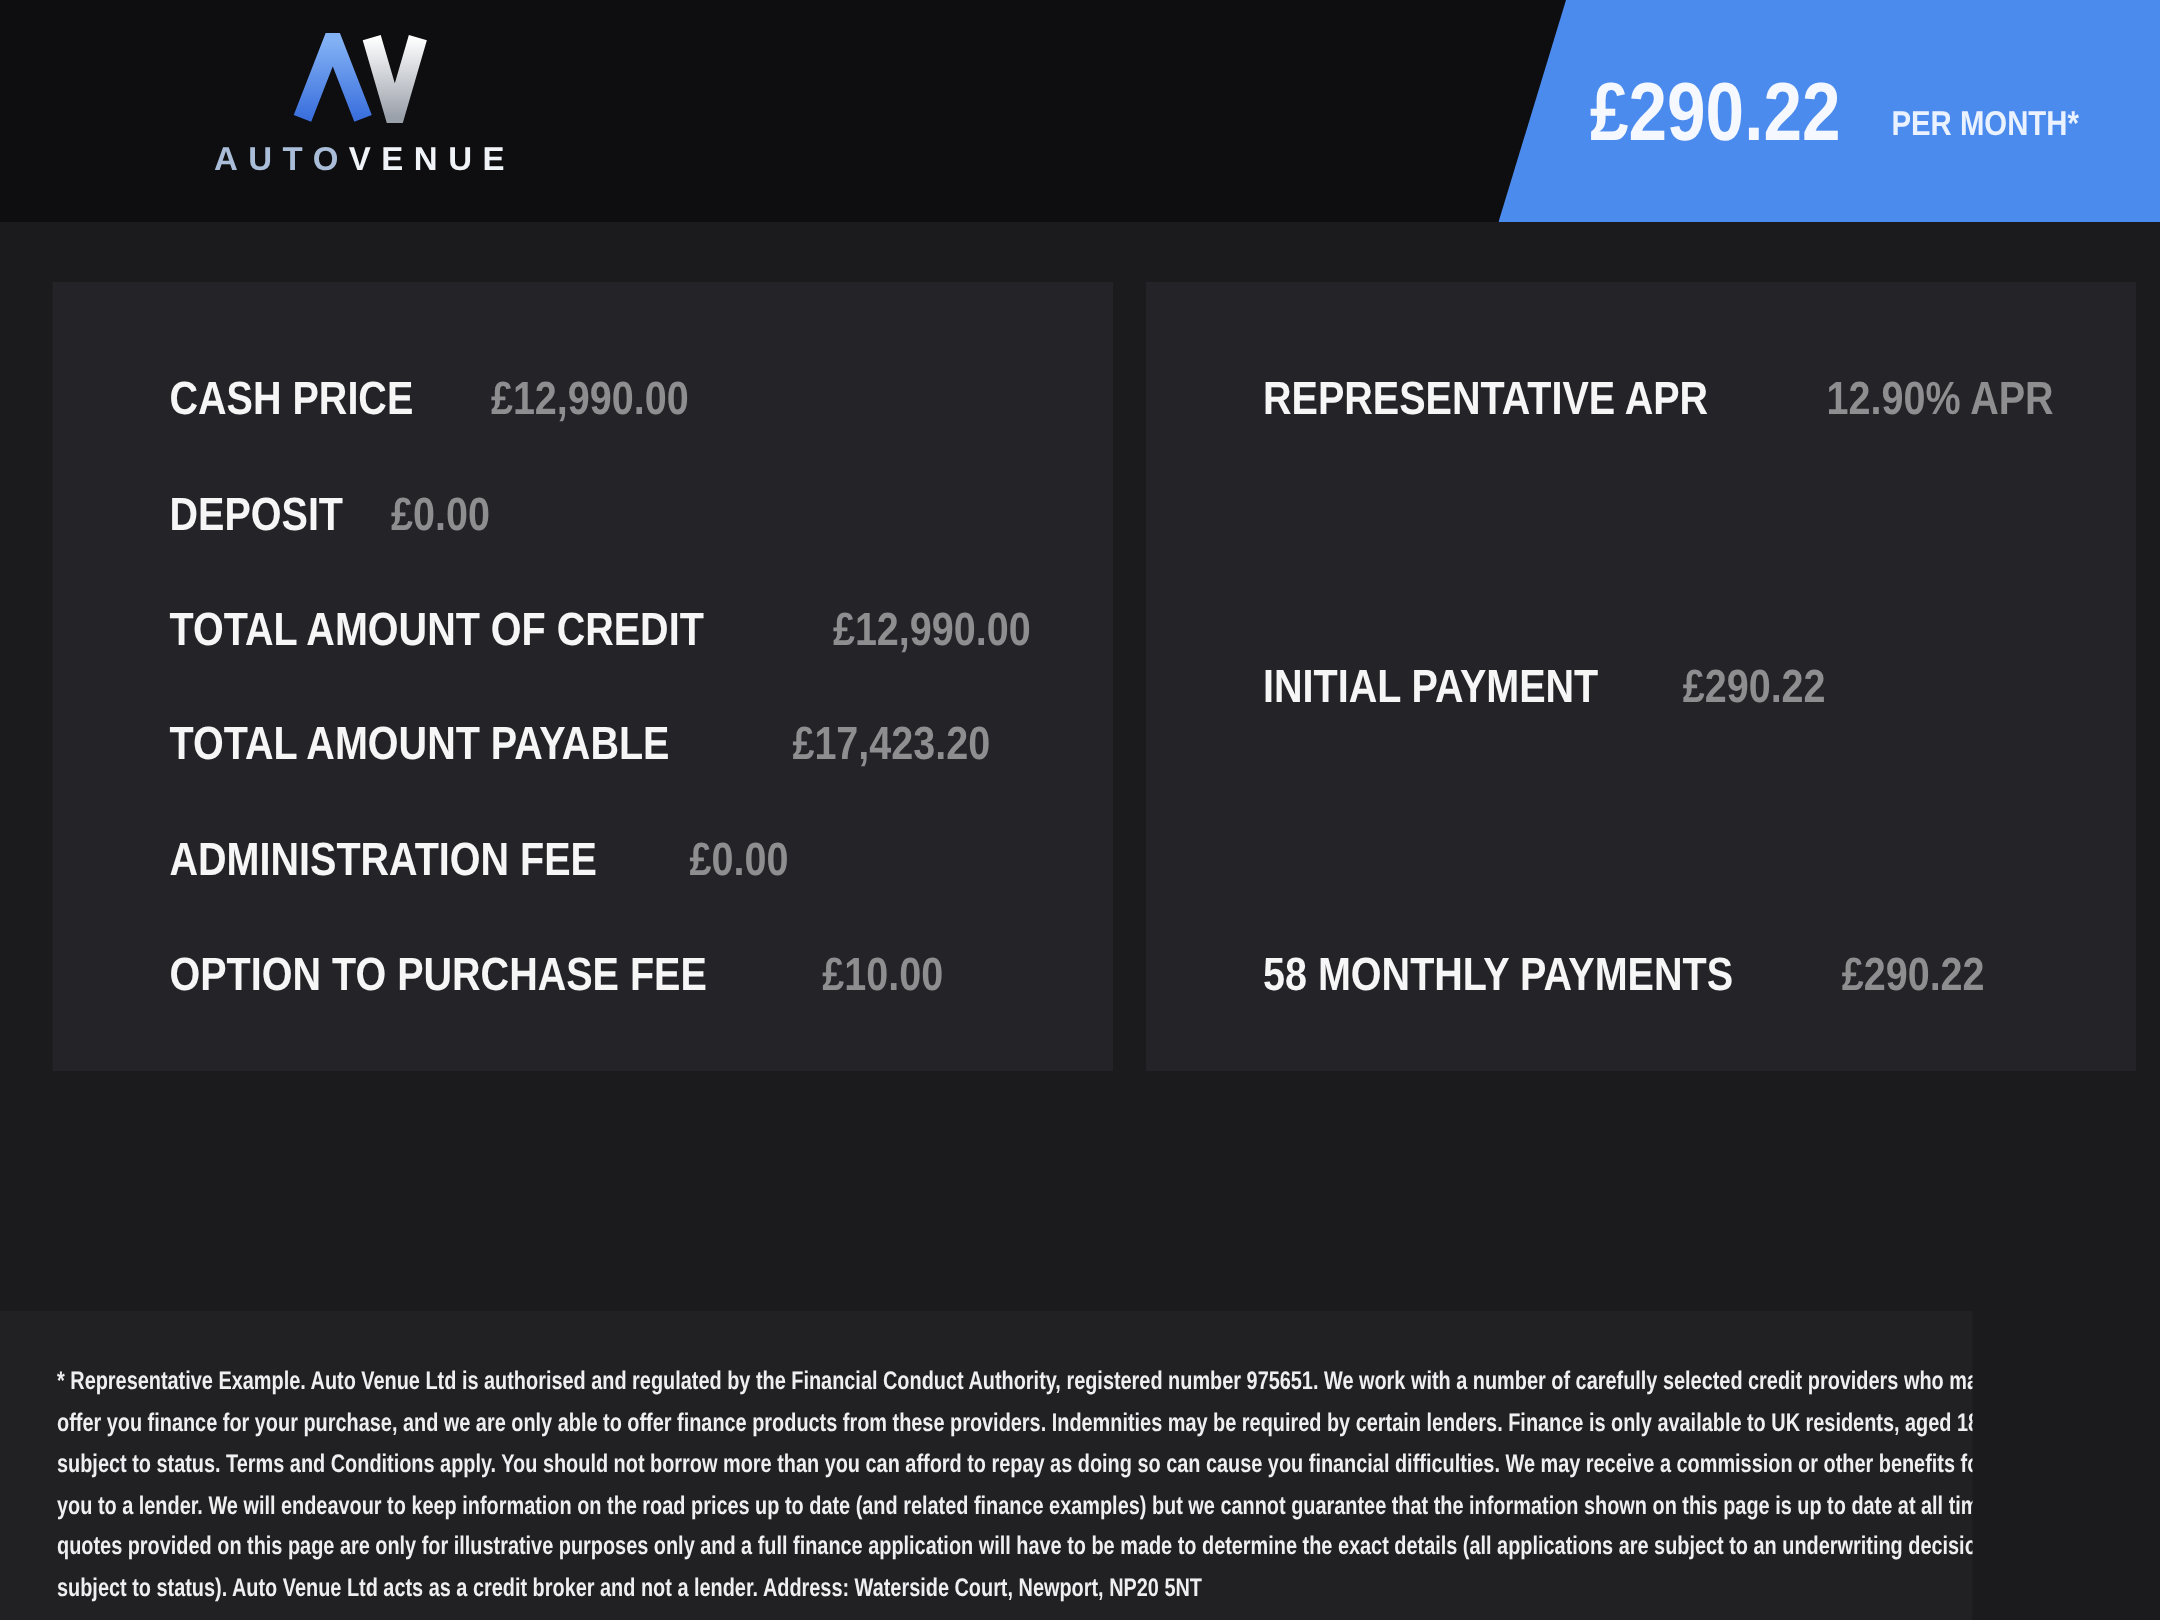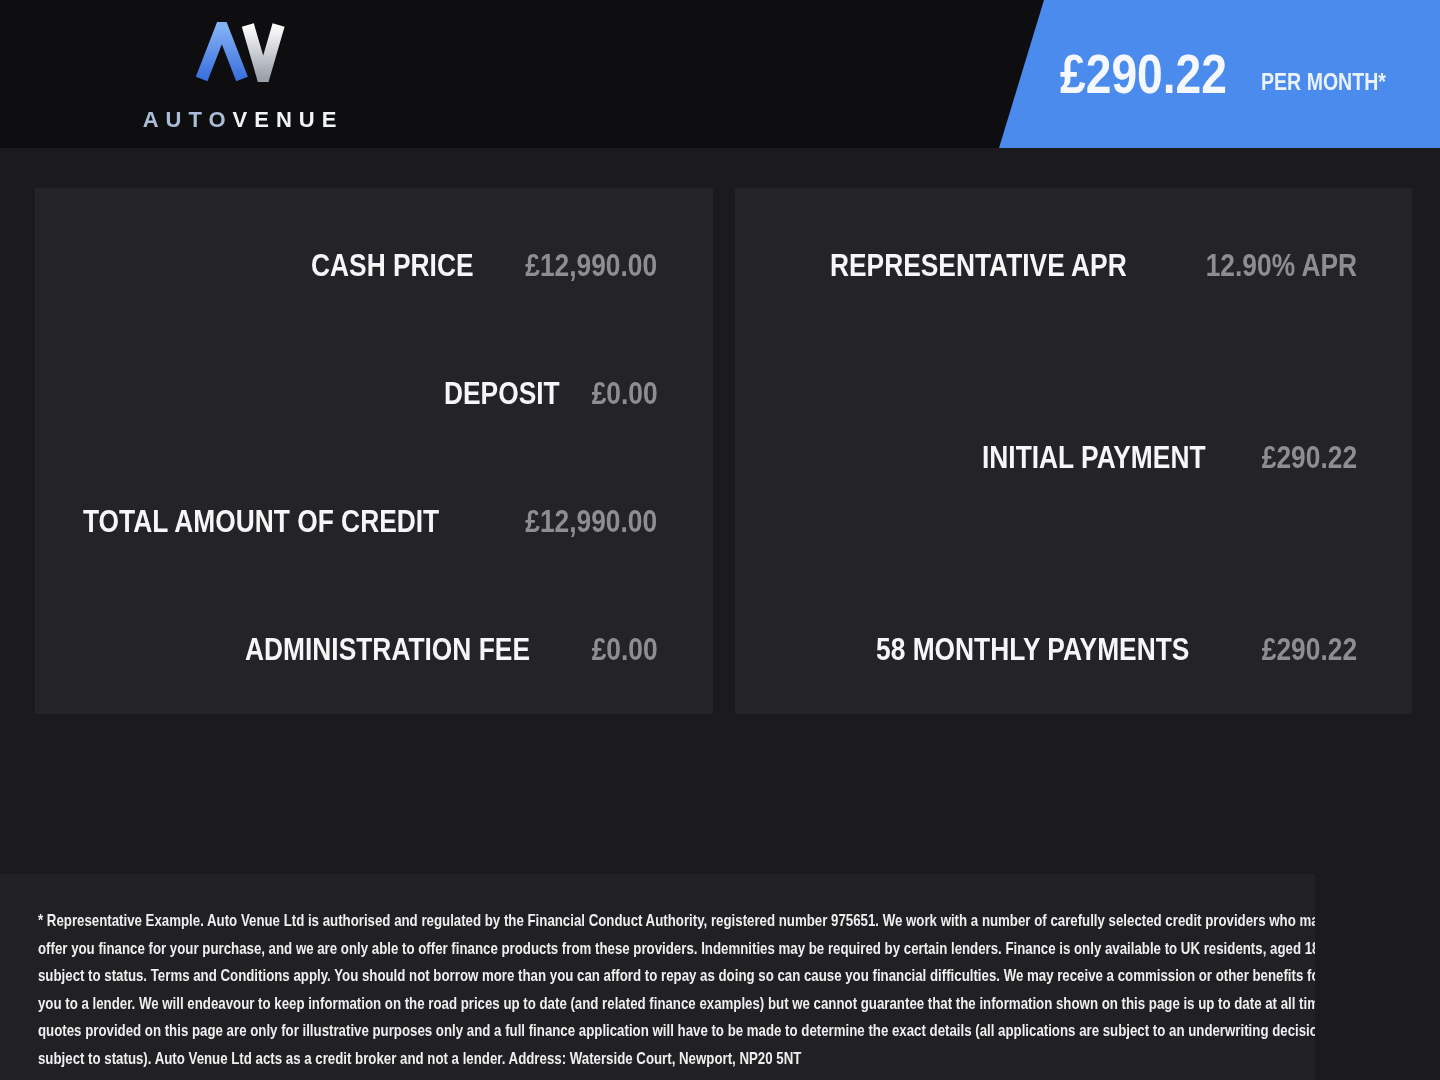--- a/index.html
+++ b/index.html
@@ -18,21 +18,21 @@
     background: #0e0e10;
     overflow: hidden;
   }
   .logo {
     position: absolute; left: 140px; top: 22px;
     width: 206px;
     display: flex; flex-direction: column; align-items: center;
   }
   .monogram { width: 100px; height: 60px; display: block; }
   .brand-name {
-    margin-top: 25px;
+    margin-top: 11px;
     font-size: 22px; font-weight: 700;
     letter-spacing: 7px;
     white-space: nowrap;
   }
   .brand-primary { color: #a9bdd8; }
   .brand-secondary { color: #f0f3f7; }
 
   .price-banner {
     position: absolute; right: 0; top: 0;
     width: 462px; height: 148px;
@@ -71,21 +71,21 @@
     margin: 40px 28px 0 35px;
   }
   .panel {
     flex: 1 1 0;
     height: 526px;
     background: #242428;
     padding: 60px 55px 46px 45px;
     display: flex; flex-direction: column; justify-content: space-between;
   }
   .finance-row {
-    display: flex; justify-content: flex-end; align-items: baseline;
+    display: flex; justify-content: flex-start; align-items: baseline; margin-left: 33px;
   }
   .row-label {
     display: inline-block;
     font-size: 31px; font-weight: 700; color: #f6f6f7;
     transform: scaleX(.85); transform-origin: 0 50%;
     white-space: nowrap;
   }
   .row-value {
     display: inline-block;
     font-size: 31px; font-weight: 700; color: #8e8e91;
@@ -151,22 +151,30 @@
         </div>
         <div class="finance-row">
           <span class="row-label">DEPOSIT</span>
           <span class="row-value">£0.00</span>
         </div>
         <div class="finance-row">
           <span class="row-label">TOTAL AMOUNT OF CREDIT</span>
           <span class="row-value">£12,990.00</span>
         </div>
         <div class="finance-row">
+          <span class="row-label">TOTAL AMOUNT PAYABLE</span>
+          <span class="row-value">£17,423.20</span>
+        </div>
+        <div class="finance-row">
           <span class="row-label">ADMINISTRATION FEE</span>
           <span class="row-value">£0.00</span>
+        </div>
+        <div class="finance-row">
+          <span class="row-label">OPTION TO PURCHASE FEE</span>
+          <span class="row-value">£10.00</span>
         </div>
       </div>
 
       <div class="panel">
         <div class="finance-row">
           <span class="row-label">REPRESENTATIVE APR</span>
           <span class="row-value">12.90% APR</span>
         </div>
         <div class="finance-row">
           <span class="row-label">INITIAL PAYMENT</span>

